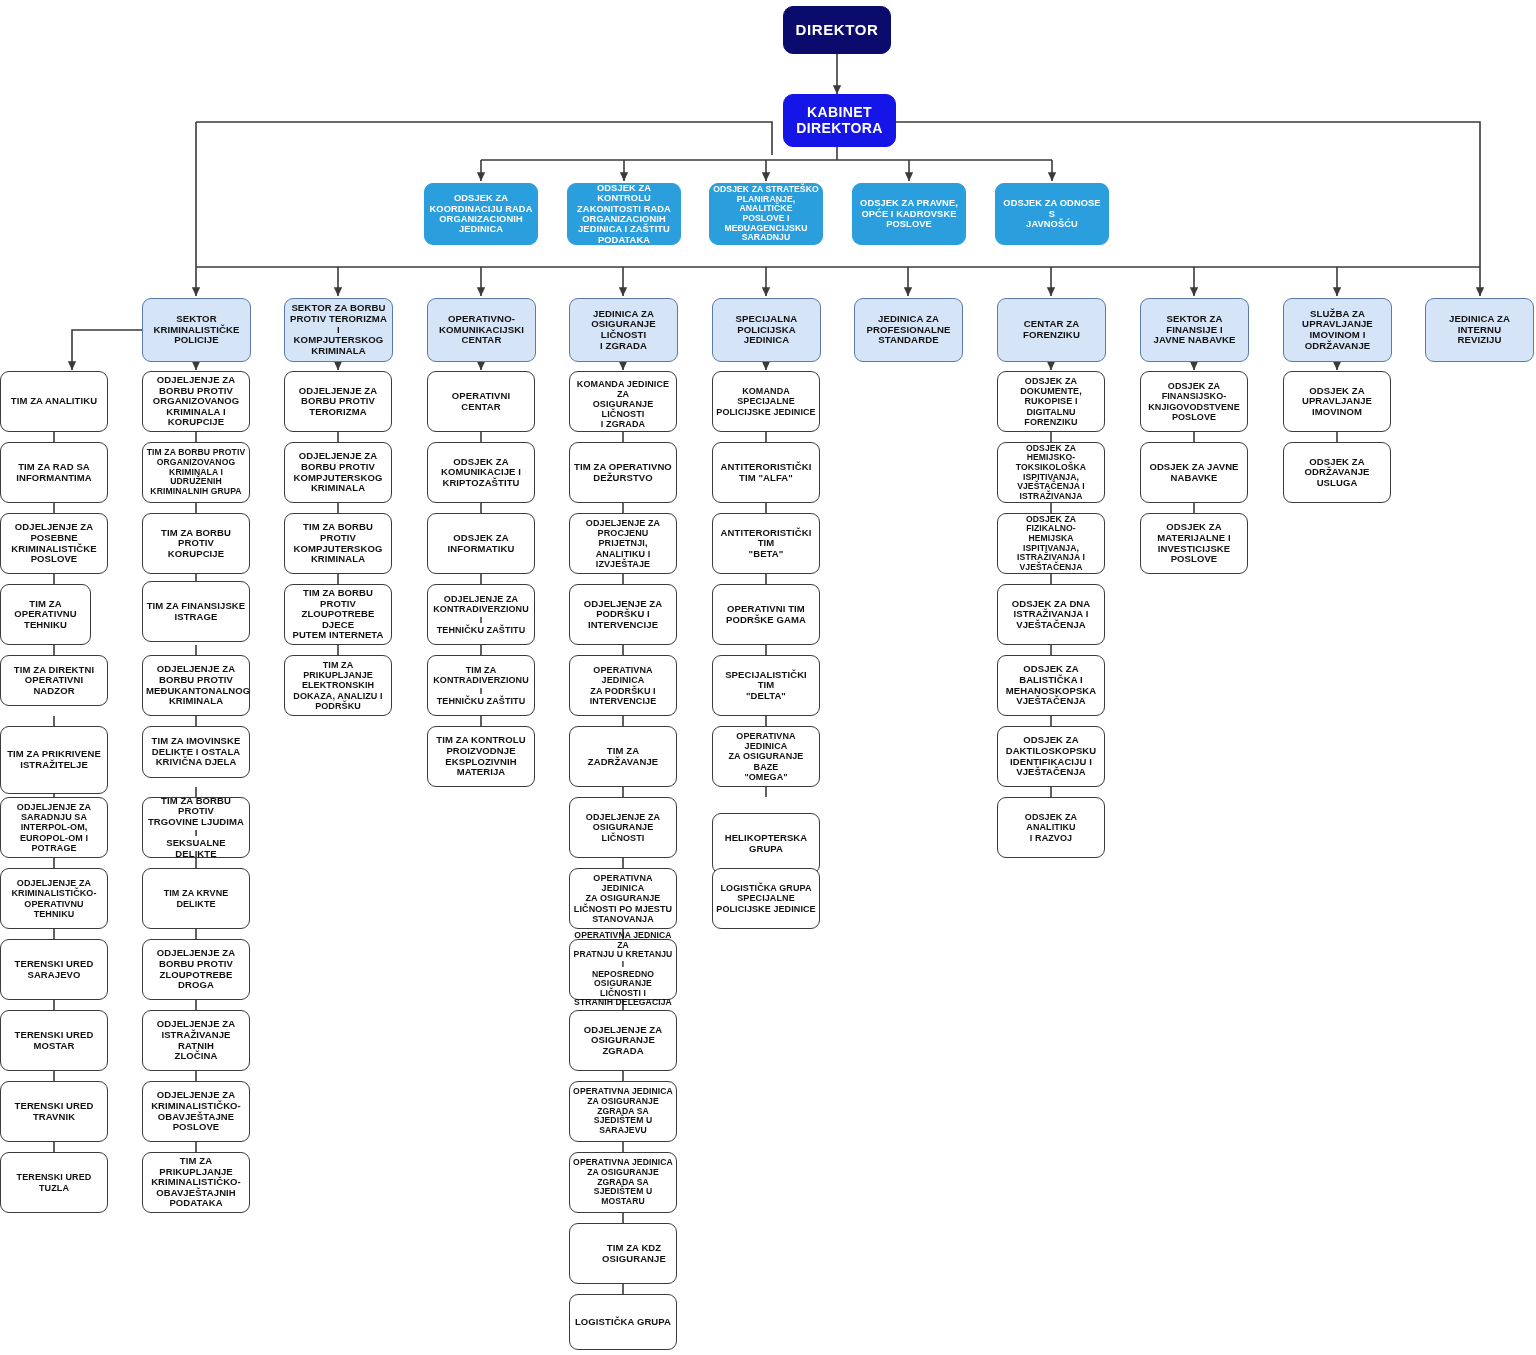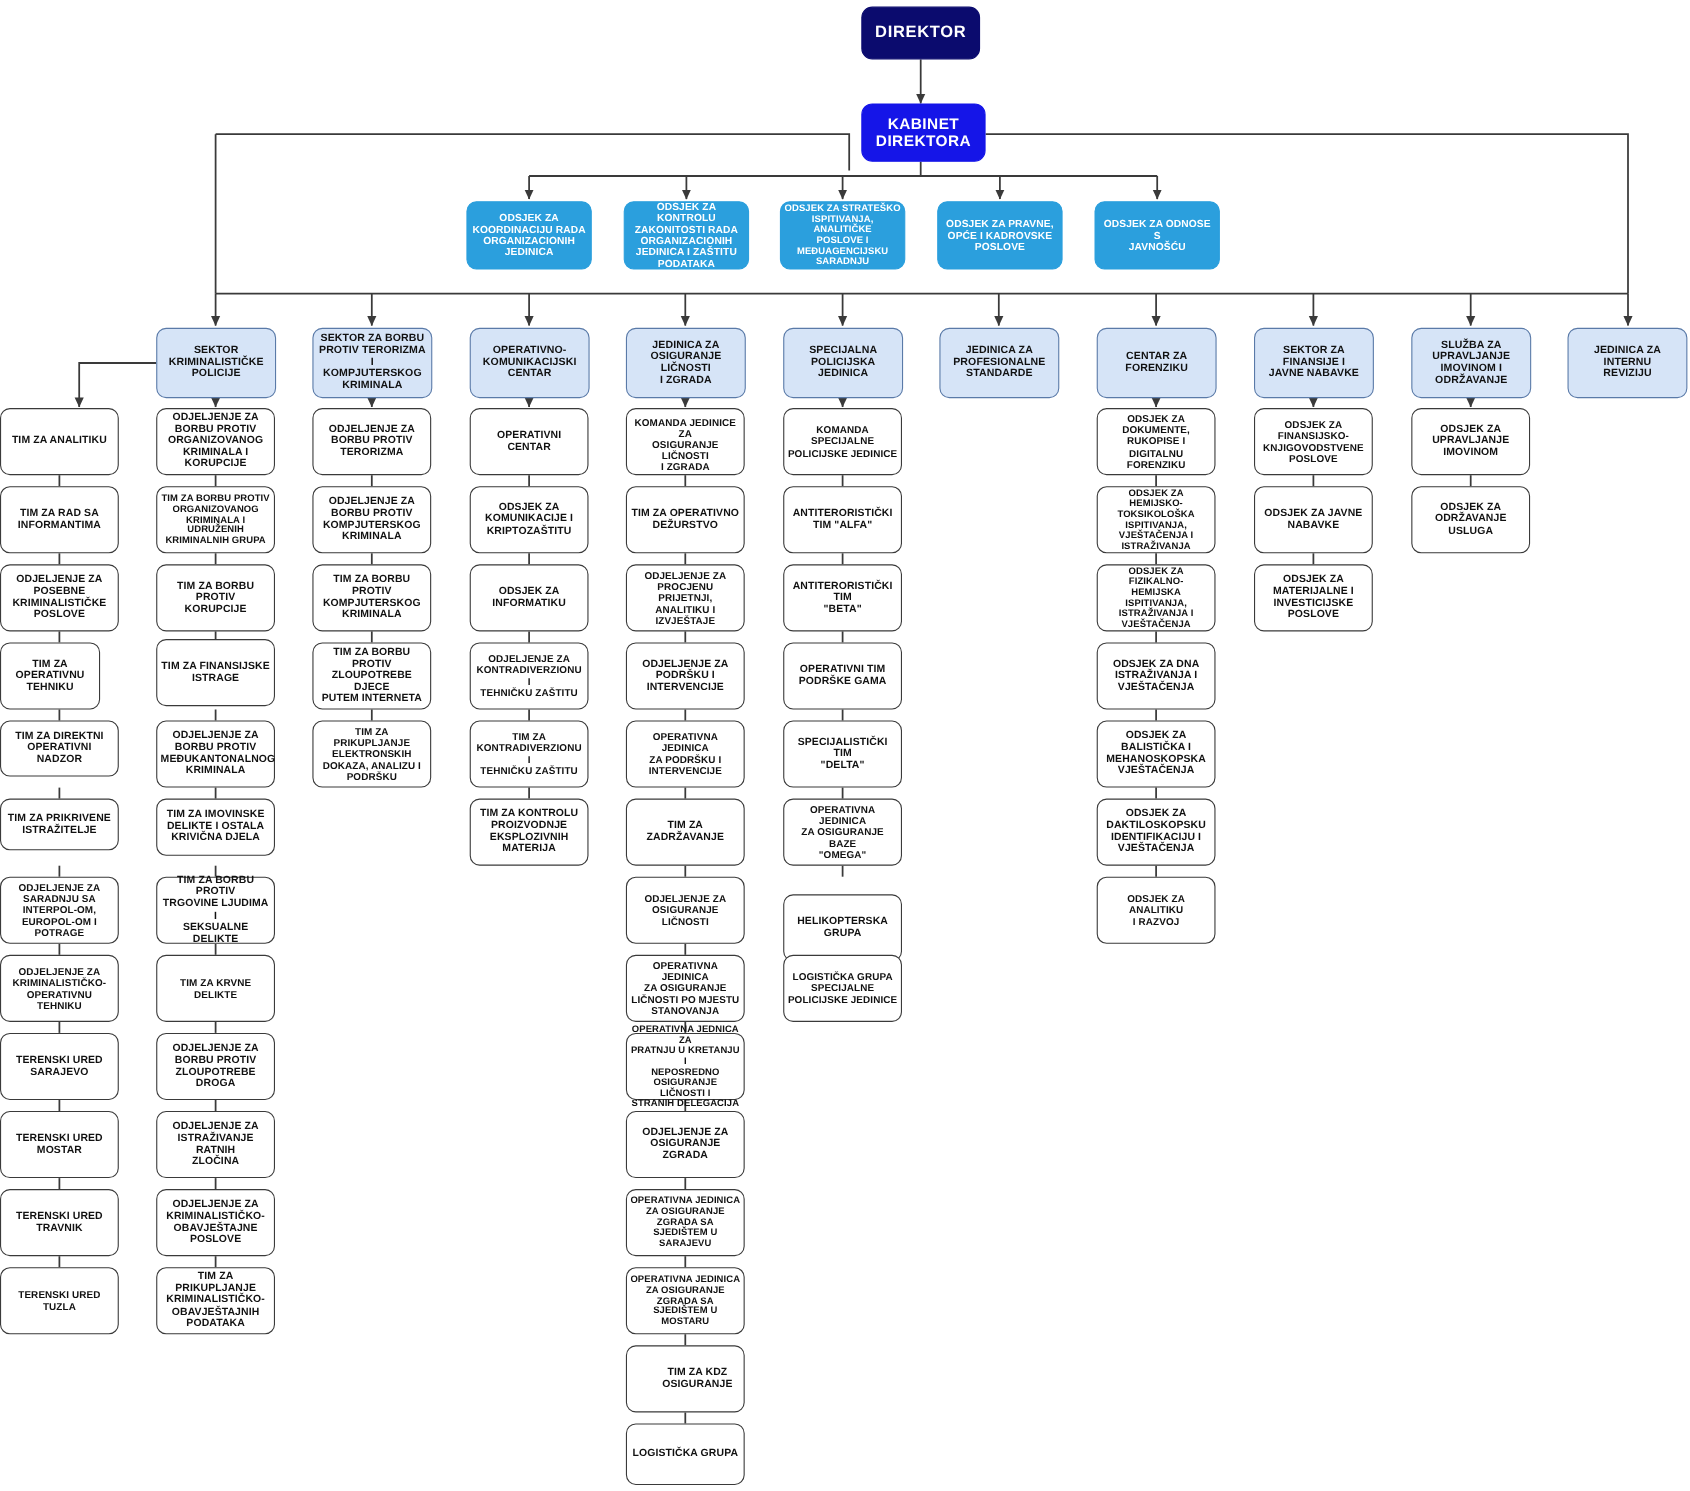--- a/index.html
+++ b/index.html
@@ -230,21 +230,21 @@
     </div>
     <div class="node lvl-odsjek-top" style="left:567px; top:183px; width:114px; height:62px;">
       <span class="lbl">ODSJEK ZA KONTROLU
 ZAKONITOSTI RADA
 ORGANIZACIONIH
 JEDINICA I ZAŠTITU
 PODATAKA</span>
     </div>
     <div class="node lvl-odsjek-top fs-xs" style="left:709px; top:183px; width:114px; height:62px;">
       <span class="lbl">ODSJEK ZA STRATEŠKO
-ISPITIVANJA, ANALITIČKE
+PLANIRANJE, ANALITIČKE
 POSLOVE I
 MEĐUAGENCIJSKU
 SARADNJU</span>
     </div>
     <div class="node lvl-odsjek-top" style="left:852px; top:183px; width:114px; height:62px;">
       <span class="lbl">ODSJEK ZA PRAVNE,
 OPĆE I KADROVSKE
 POSLOVE</span>
     </div>
     <div class="node lvl-odsjek-top" style="left:995px; top:183px; width:114px; height:62px;">
@@ -314,21 +314,21 @@
 POSLOVE</span>
       </div>
     <div class="node lvl-unit" style="left:0px; top:584px; width:91px; height:61px;">
       <span class="lbl">TIM ZA OPERATIVNU
 TEHNIKU</span>
       </div>
     <div class="node lvl-unit" style="left:0px; top:655px; width:108px; height:51px;justify-content:center;">
       <span class="lbl">TIM ZA DIREKTNI
 OPERATIVNI NADZOR</span>
       </div>
-    <div class="node lvl-unit" style="left:0px; top:726px; width:108px; height:47px;">
+    <div class="node lvl-unit" style="left:0px; top:726px; width:108px; height:68px;">
       <span class="lbl">TIM ZA PRIKRIVENE
 ISTRAŽITELJE</span>
       </div>
     <div class="node lvl-unit fs-s" style="left:0px; top:797px; width:108px; height:61px;">
       <span class="lbl">ODJELJENJE ZA
 SARADNJU SA
 INTERPOL-OM,
 EUROPOL-OM I
 POTRAGE</span>
       </div>

